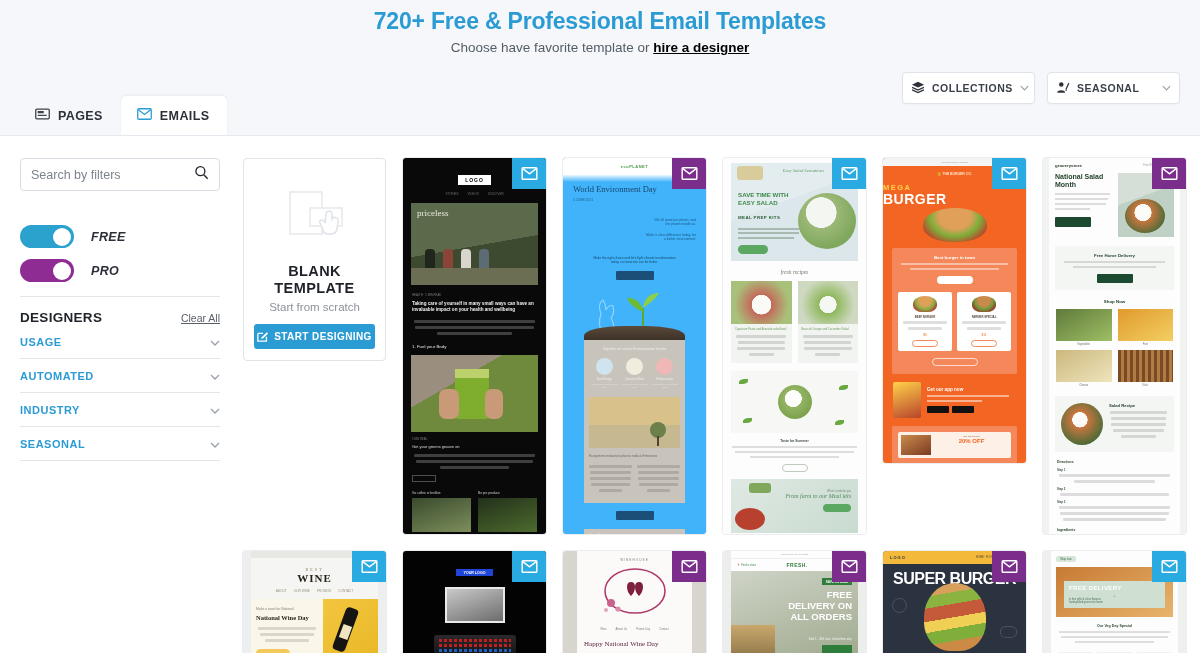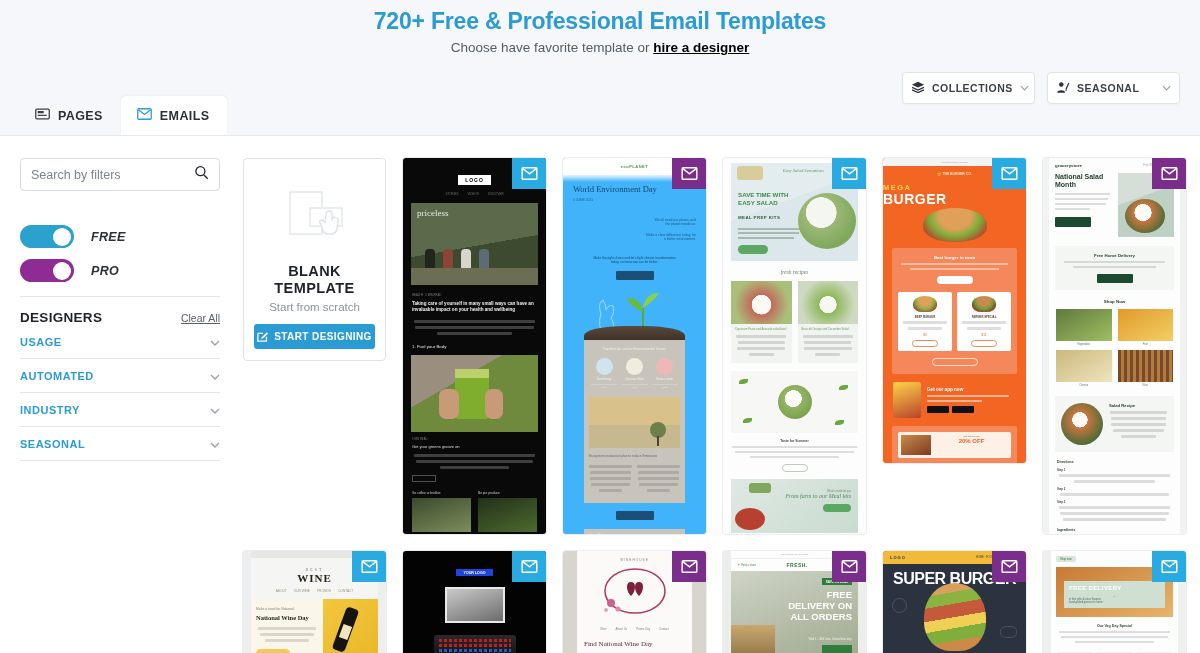--- a/index.html
+++ b/index.html
@@ -571,21 +571,21 @@
               <circle cx="26" cy="44" r="2.6" fill="#d98cab"></circle>
               <circle cx="14" cy="45" r="2" fill="#e0a6bf"></circle>
             </svg>
           </div>
           <div style="display:flex;justify-content:center;gap:9px;margin-top:2px;">
             <span style="font-size:2.8px;color:#8a7f84;">Wine</span>
               <span style="font-size:2.8px;color:#8a7f84;">About Us</span>
               <span style="font-size:2.8px;color:#8a7f84;">Promo Day</span>
               <span style="font-size:2.8px;color:#8a7f84;">Contact</span>
           </div>
-          <div style="font-family:'Liberation Serif',serif;font-size:7px;color:#5c2540;line-height:8.4px;padding:9px 0 0 7px;">Find National Wine Day</div>
+          <div style="font-family:'Liberation Serif',serif;font-size:7px;color:#5c2540;line-height:8.4px;padding:9px 0 0 7px;">Happy National Wine Day</div>
 
         </div>
       </div>
       <div class="badge pro">
         <svg width="17" height="13" viewBox="0 0 20 16">
             <rect x="1" y="1" width="18" height="14" rx="1" fill="none" stroke="#fff" stroke-width="1.8"></rect>
             <path d="M1.8 2 L10 8.5 L18.2 2" fill="none" stroke="#fff" stroke-width="1.8"></path>
           </svg>
       </div>
     </div>

